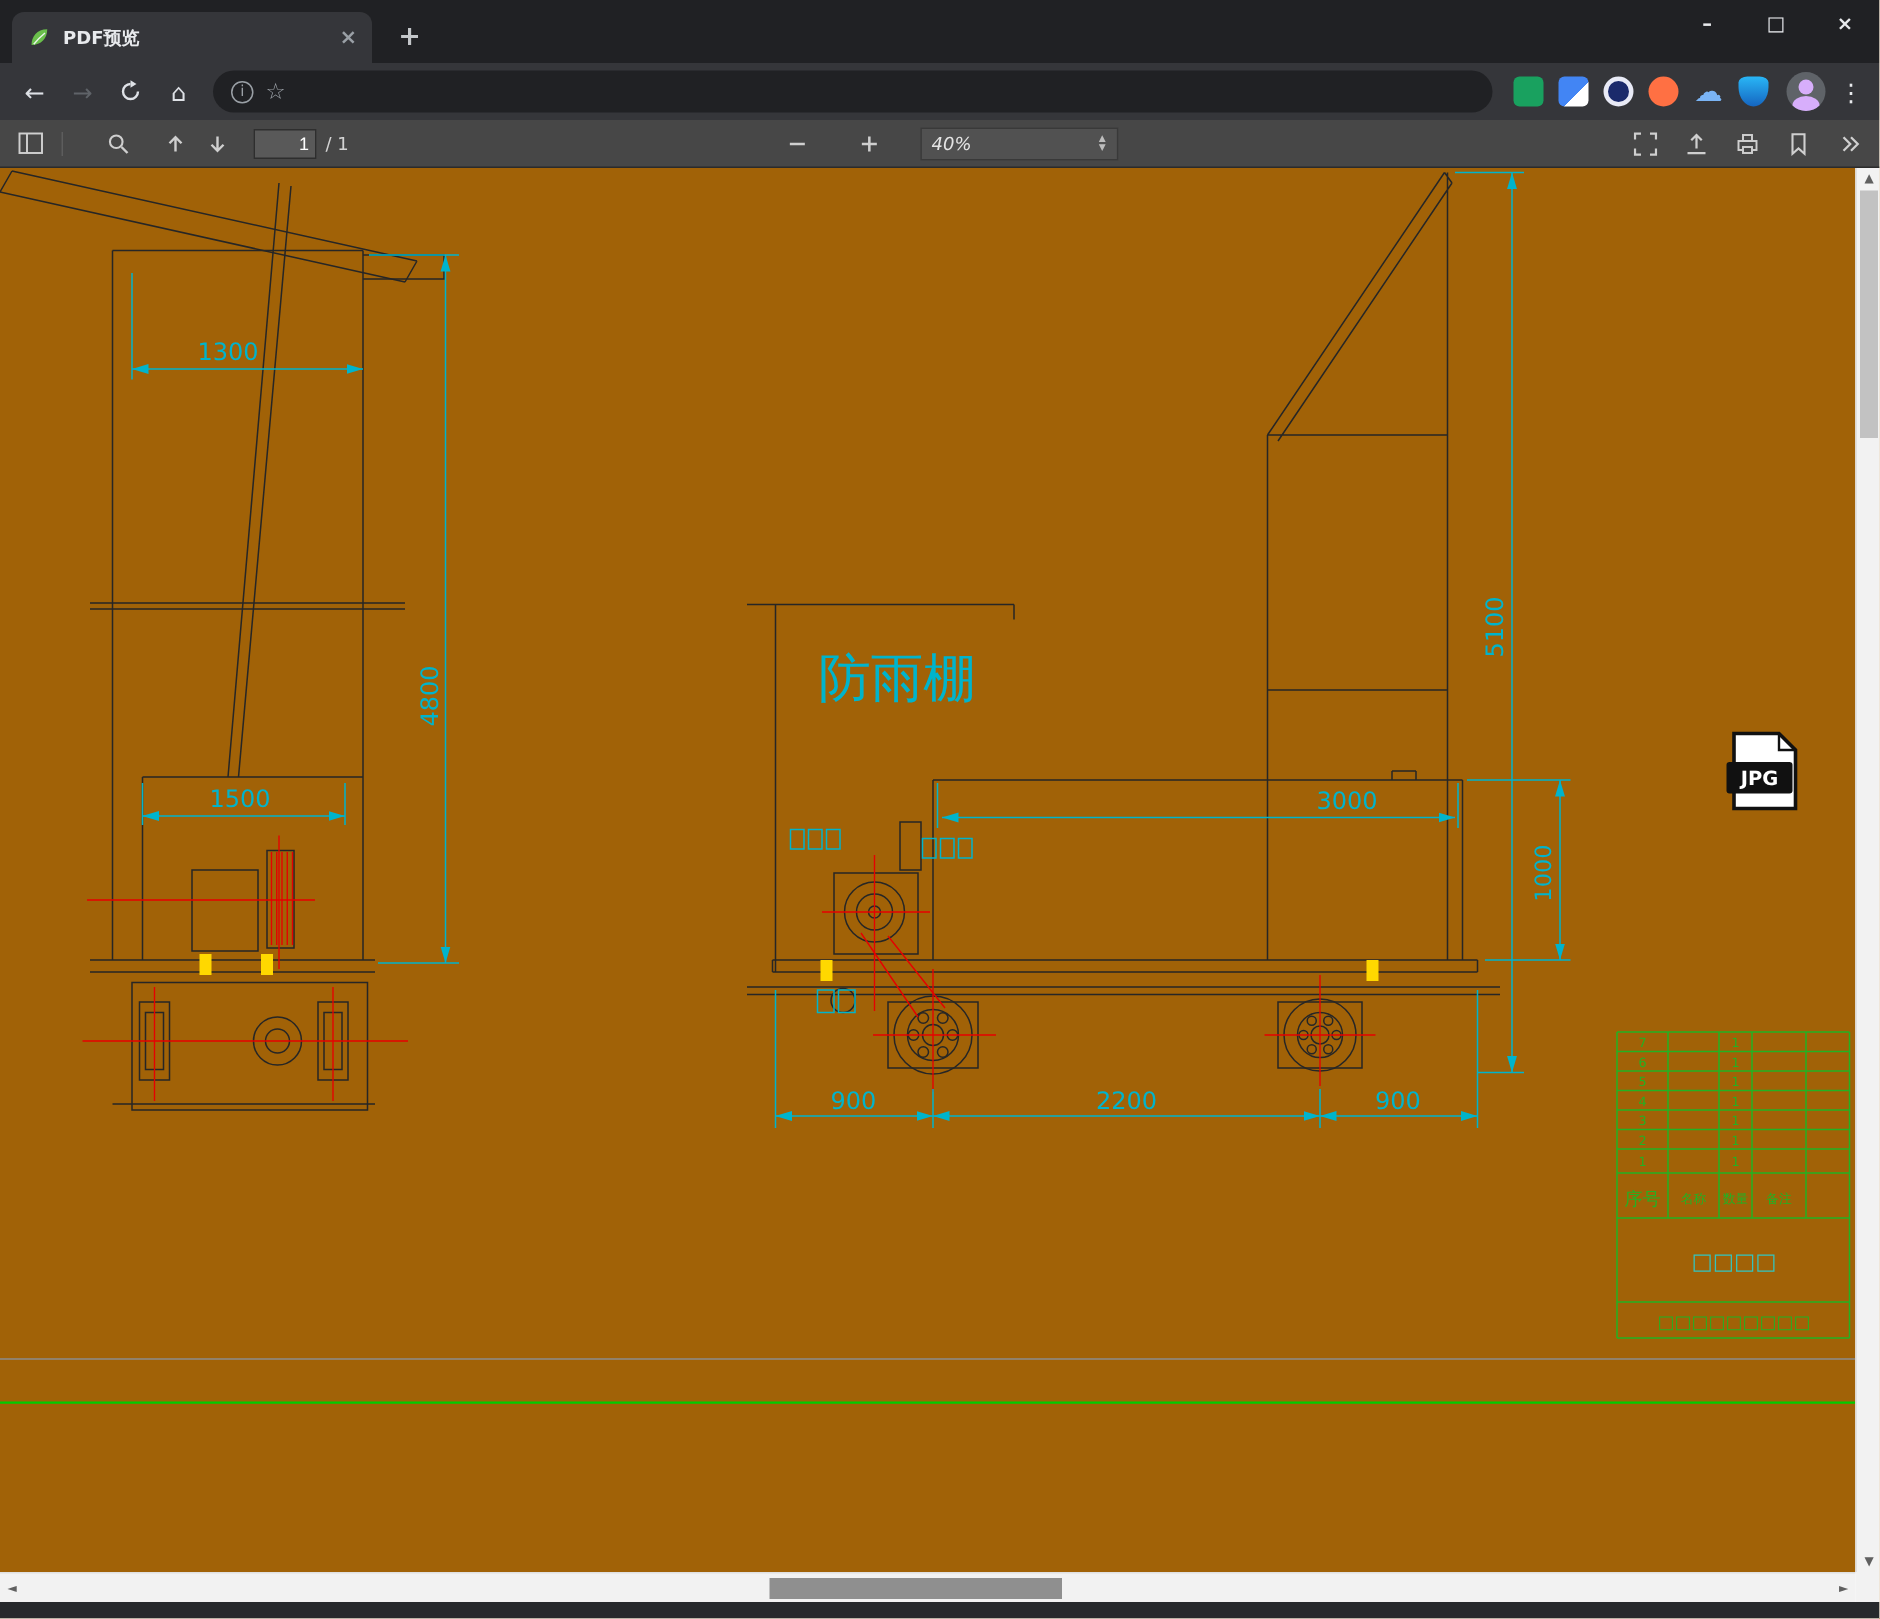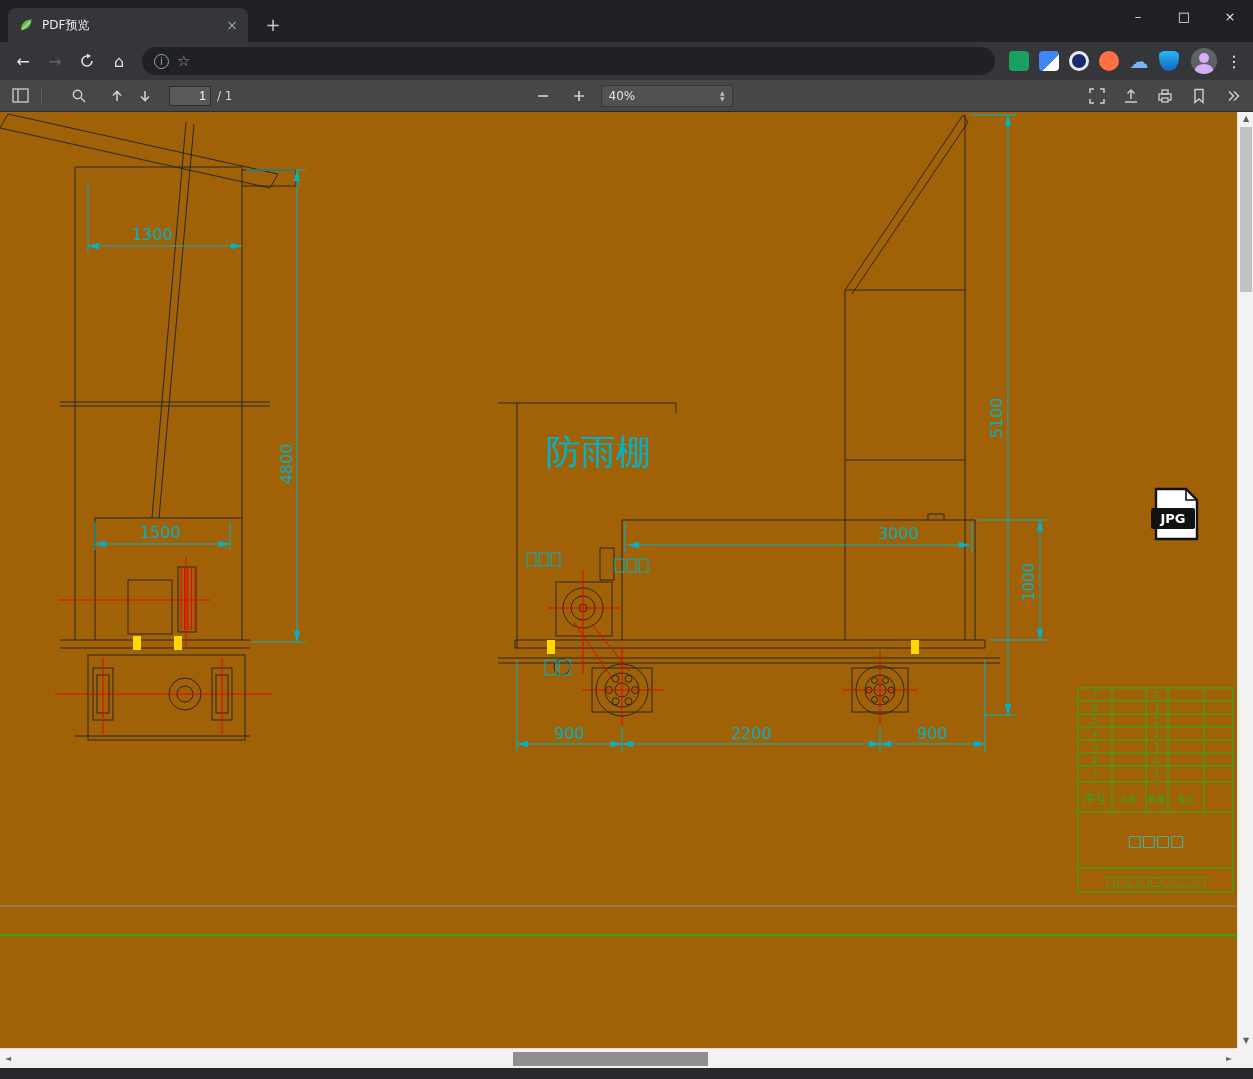--- a/index.html
+++ b/index.html
@@ -1,21 +1,21 @@
 <!DOCTYPE html>
 <html><head>
 <meta charset="utf-8">
 <style>
   * { margin:0; padding:0; box-sizing:border-box; }
   html,body { width:1253px; height:1079px; overflow:hidden; background:#fff;
               font-family:"DejaVu Sans","Liberation Sans",sans-serif; }
   .window { position:relative; width:1253px; height:1079px; background:#fff; }
 
   
-  .titlebar { position:absolute; top:0; left:0; right:0; height:42px; background:#202124; }
+  .titlebar { position:absolute; top:0; left:0; right:0; height:42px; background:#202124;font-weight:bold; }
   .tab { position:absolute; left:8px; top:8px; width:240px; height:34px; background:#35363a;
          border-radius:8px 8px 0 0; display:flex; align-items:center; padding:0 10px; gap:8px; }
   .tab-title { color:#e8eaed; font-size:12px; white-space:nowrap; overflow:hidden; flex:1; }
   .tab-close { color:#9aa0a6; font-size:14px; cursor:default; }
   .newtab { position:absolute; left:260px; top:12px; width:26px; height:26px; color:#c3c6c9;
             font-size:18px; text-align:center; line-height:26px; }
   .wincontrols { position:absolute; right:0; top:0; height:32px; display:flex; }
   .winbtn { width:46px; height:32px; color:#e8eaed; font-size:13px; display:flex;
             align-items:center; justify-content:center; }
 
@@ -48,21 +48,21 @@
   
   .pdfbar { position:absolute; top:80px; left:0; right:0; height:32px; background:#474747;
             border-bottom:1px solid #2b2b2b; display:flex; align-items:center; color:#d4d4d4; }
   .pdfbar svg { display:block; }
   .ticon { width:28px; height:26px; display:flex; align-items:center; justify-content:center; }
   .tdiv { width:1px; height:16px; background:#5d5d5d; margin:0 7px; }
   .pageinput { width:42px; height:20px; background:#595959; border:1px solid #2e2e2e; color:#fff;
                font-size:12px; text-align:right; padding:0 4px; margin:0 6px 0 10px; }
   .pagetotal { font-size:12px; color:#d4d4d4; }
   .zoomgrp { position:absolute; left:50%; top:0; height:32px; transform:translateX(-48%);
-             display:flex; align-items:center; gap:8px; }
+             display:flex; align-items:center; gap:20px;font-style:italic; }
   .zoomsel { width:132px; height:22px; background:#515151; border:1px solid #393939; display:flex;
              align-items:center; padding:0 7px; font-size:12px; color:#e4e4e4; }
   .zoomsel .lbl { flex:1; }
   .updown { display:flex; flex-direction:column; font-size:6px; line-height:6px; color:#bdbdbd; }
   .rightgrp { margin-left:auto; display:flex; align-items:center; gap:6px; padding-right:6px; }
 
   
   .viewer { position:absolute; top:112px; left:0; width:1237px; height:936px; background:#a16207; overflow:hidden; }
 
   

